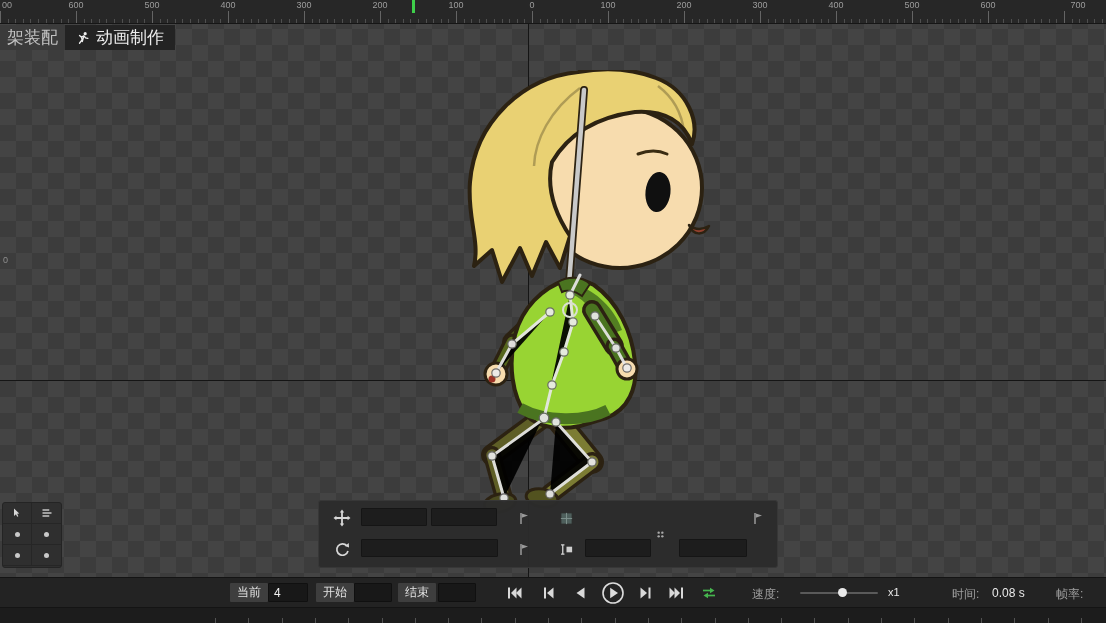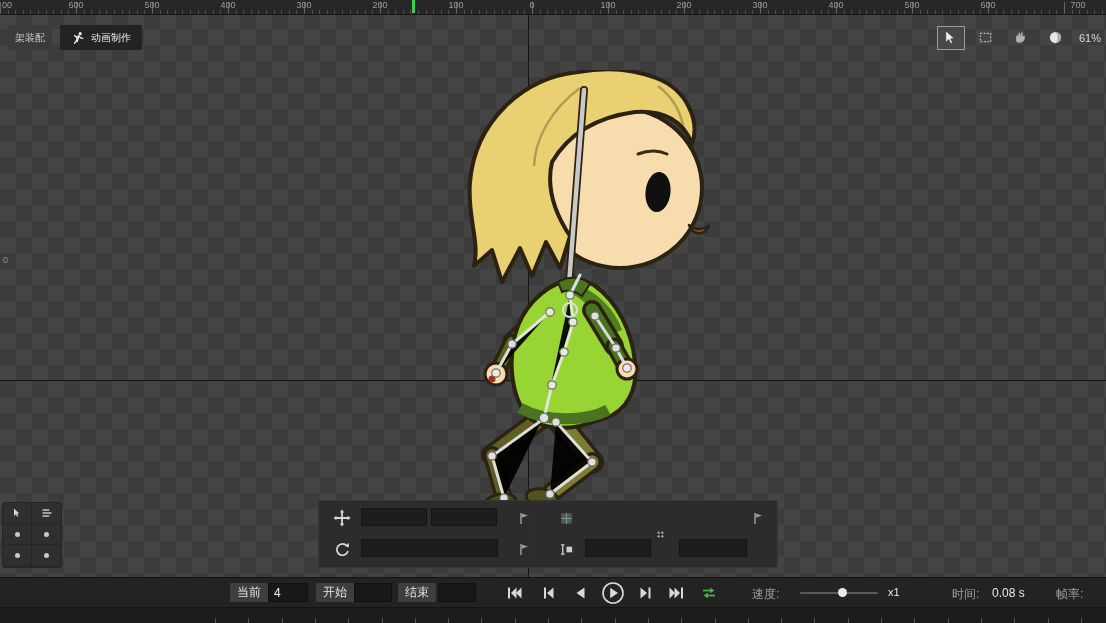--- a/index.html
+++ b/index.html
@@ -8,31 +8,31 @@
   .abs{position:absolute;}
 
   
   .canvas{left:0;top:13px;width:1106px;height:564px;background:#444;
     background-image:conic-gradient(#3c3c3c 0 25%, transparent 0 50%, #3c3c3c 0 75%, transparent 0);
     background-size:32px 32px;}
   .vaxis{left:528px;top:0;bottom:0;width:1px;background:rgba(10,10,10,.8);}
   .haxis{top:367px;left:0;right:0;height:1px;background:rgba(10,10,10,.8);}
 
   
-  .ruler{left:0;top:0;width:1106px;height:15px;background:#272727;border-bottom:1px solid #161616;box-sizing:border-box;}
+  .ruler{left:0;top:0;width:1106px;height:24px;background:#272727;border-bottom:1px solid #161616;box-sizing:border-box;}
   .tick{position:absolute;bottom:0;width:1px;height:4px;background:#4f4f4f;}
   .tick.major{height:12px;background:#646464;}
   .rlabel{position:absolute;top:0;font-size:9px;line-height:11px;color:#9c9c9c;transform:translateX(-50%);white-space:nowrap;}
   .rlabel.first{transform:none;}
   .playhead{position:absolute;top:0;width:3px;height:13px;background:#3ecf4a;}
   .leftzero{left:3px;top:255px;font-size:9px;color:#8f8f8f;}
 
   
   .tabs{left:0;top:25px;display:flex;height:25px;}
-  .tab{display:flex;align-items:center;gap:6px;padding:0 11px;font-size:10px;height:25px;cursor:default;margin-left:8px;}
+  .tab{display:flex;align-items:center;gap:6px;padding:0 11px;font-size:17px;height:25px;cursor:default;}
   .tab.rig{background:#3b3b3b;color:#c2c2c2;padding:0 7px;}
   .tab.anim{background:#232323;color:#ededed;}
 
   
   .viewtools{top:25px;right:5px;display:flex;align-items:center;gap:7px;height:25px;}
   .toolbtn{width:28px;height:24px;display:flex;align-items:center;justify-content:center;
            background:transparent;border:1px solid transparent;padding:0;box-sizing:border-box;}
   .toolbtn.selected{background:#484848;border:1px solid #9c9c9c;}
   .zoomtext{color:#d8d8d8;font-size:11px;padding-left:2px;}
 
@@ -343,44 +343,20 @@
     </div>
     <div class="tab anim">
       <svg viewBox="0 0 16 16" width="14" height="14">
         <circle cx="10.5" cy="3" r="1.8" fill="#eee"></circle>
         <path d="M4,14 L7,10 L6.2,7 L9,5.5 L11,8 L13.5,8.5 M6.2,7 L4,5.2 M9,5.5 L7.2,12" stroke="#eee" stroke-width="1.5" fill="none" stroke-linecap="round"></path>
       </svg>
       <span>动画制作</span>
     </div>
   </div>
 
-  <div class="abs viewtools">
-    <button class="toolbtn selected">
-      <svg viewBox="0 0 16 16" width="15" height="15">
-        <path d="M3,1 L3,13 L6.2,10.2 L8.2,14.5 L10.2,13.6 L8.2,9.4 L12,9 Z" fill="#f0f0f0" stroke="#333" stroke-width=".6"></path>
-      </svg>
-    </button>
-    <button class="toolbtn">
-      <svg viewBox="0 0 16 16" width="15" height="15">
-        <rect x="2.5" y="3.5" width="11" height="9" fill="none" stroke="#b9b9b9" stroke-width="1.3" stroke-dasharray="2,1.6"></rect>
-      </svg>
-    </button>
-    <button class="toolbtn">
-      <svg viewBox="0 0 16 16" width="15" height="15">
-        <path d="M4,13 C2.5,10 3,6 5,5 L5.5,7 L6,3 L7.5,3 L8,6.5 L9,2.5 L10.5,3 L10,7 L12,5.5 C13,7 13,9.5 11.5,11.5 C10,13.5 6,14 4,13 Z" fill="#b0b0b0"></path>
-      </svg>
-    </button>
-    <button class="toolbtn">
-      <svg viewBox="0 0 16 16" width="15" height="15">
-        <circle cx="8" cy="8" r="6" fill="#e6e6e6"></circle>
-        <path d="M8,2 A6,6 0 0 1 8,14 A8.5,8.5 0 0 0 8,2" fill="#7d7d7d" opacity=".55"></path>
-      </svg>
-    </button>
-    <span class="zoomtext">61%</span>
-  </div>
 
   <div class="abs minipanel">
     <div class="mp-grid">
       <div class="mp-cell">
         <svg viewBox="0 0 16 16" width="12" height="12">
           <path d="M4,2 L4,12 L6.6,9.8 L8.2,13 L9.8,12.2 L8.2,9 L11,8.6 Z" fill="#d8d8d8"></path>
         </svg>
       </div>
       <div class="mp-cell">
         <svg viewBox="0 0 16 16" width="12" height="12">

